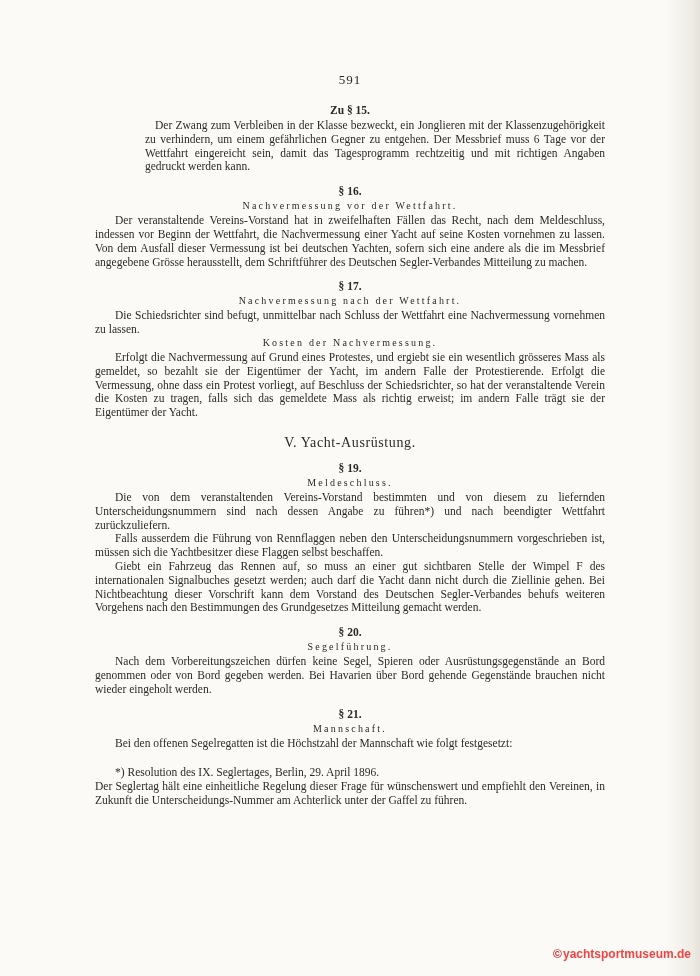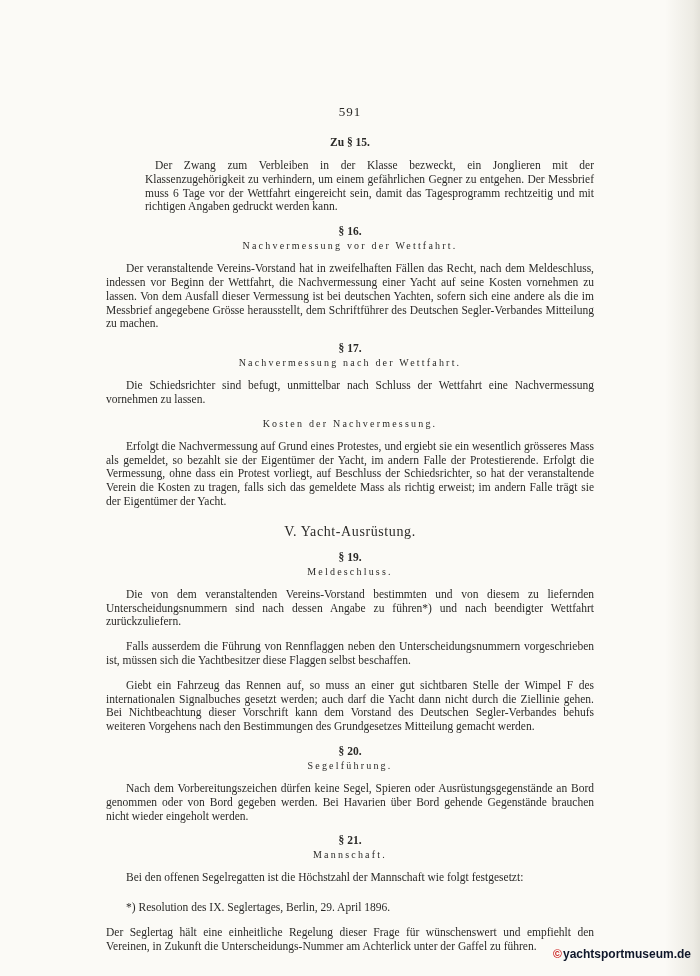--- a/index.html
+++ b/index.html
@@ -9,21 +9,21 @@
   body {
     width: 700px;
     height: 976px;
     position: relative;
     overflow: hidden;
     background: linear-gradient(90deg, #fbfaf6 0%, #fbfaf6 95%, #edebe4 99%, #e3e1d9 100%);
     font-family: "Liberation Serif", "DejaVu Serif", serif;
     color: #2b2a28;
   }
   .page {
-    padding: 104px 95px 0 95px;
+    padding: 72px 95px 0 95px;
   }
   .page-number {
     text-align: center;
     font-size: 13px;
     letter-spacing: 1px;
     margin-bottom: 16px;
   }
   .heading {
     font-size: 11.5px;
     font-weight: bold;
@@ -41,21 +41,21 @@
     font-size: 14px;
     font-weight: normal;
     text-align: center;
     letter-spacing: 0.6px;
     margin: 15px 0 2px 0;
   }
   p.body {
     font-size: 11.5px;
     line-height: 1.2;
     text-align: justify;
-    margin: 11px;
+    margin: 0;
     text-indent: 20px;
   }
   p.indented-block {
     margin-left: 50px;
     text-indent: 10px;
   }
   .footnote {
     margin-top: 16px;
   }
   .footnote p.body.noindent {
@@ -68,21 +68,21 @@
     font-family: "Liberation Sans", "DejaVu Sans", sans-serif;
     font-size: 12px;
     font-weight: bold;
     white-space: nowrap;
   }
   .wm-symbol {
     color: #cc1f1f;
     margin-right: 1px;
   }
   .wm-text {
-    color: #0f172a;
+    color: #ef4444;
   }
 </style>
 </head>
 <body>
 
 <div class="page">
 
   <div class="page-number">591</div>
 
   <section>

